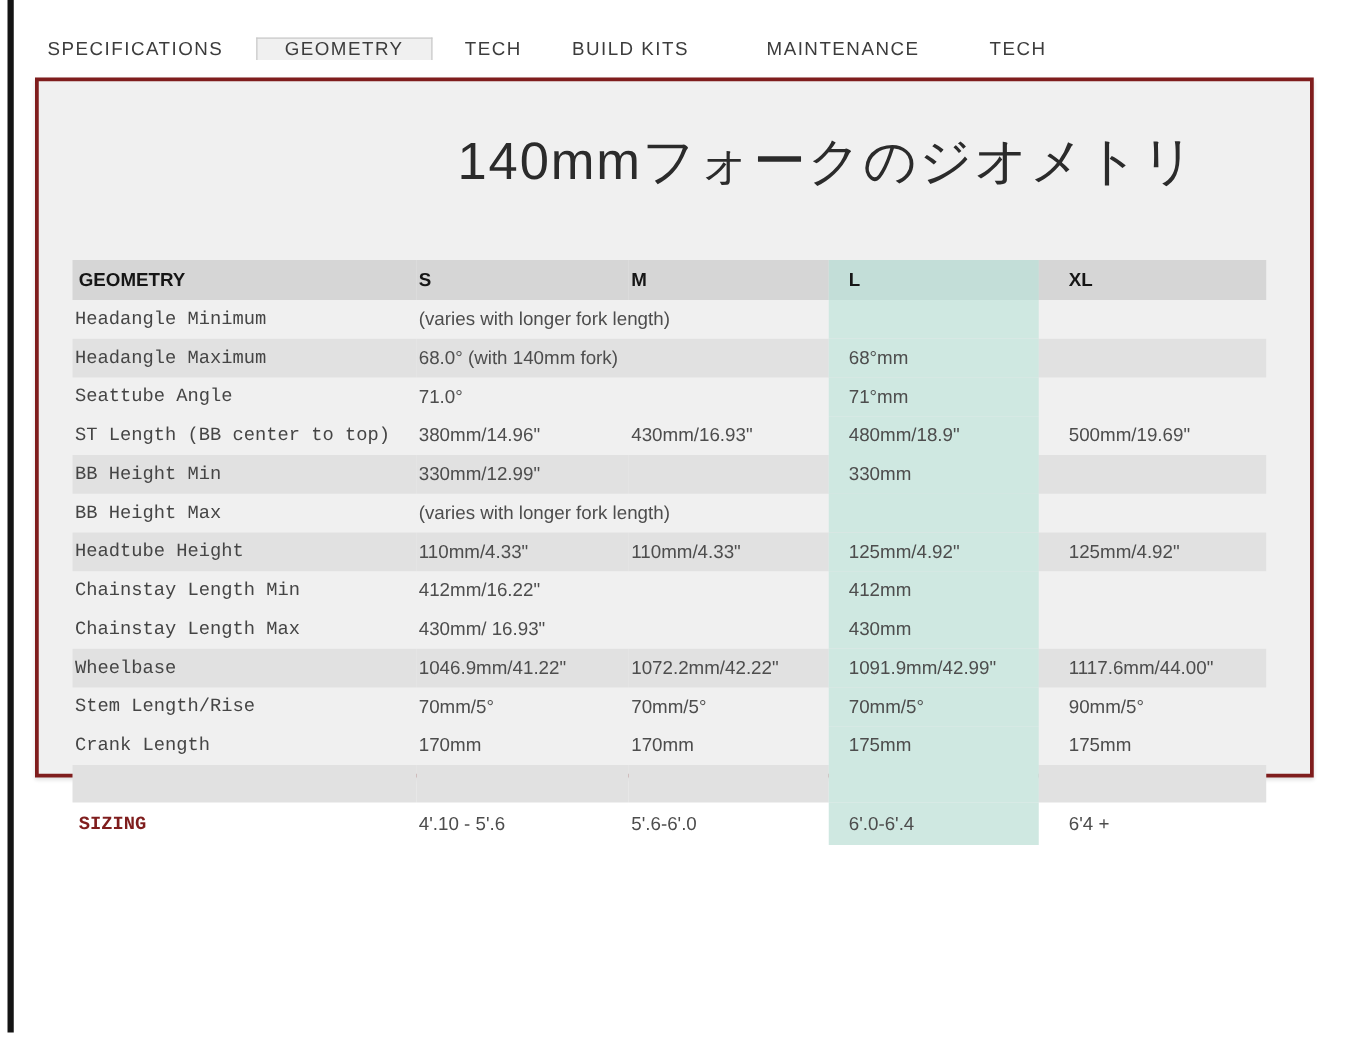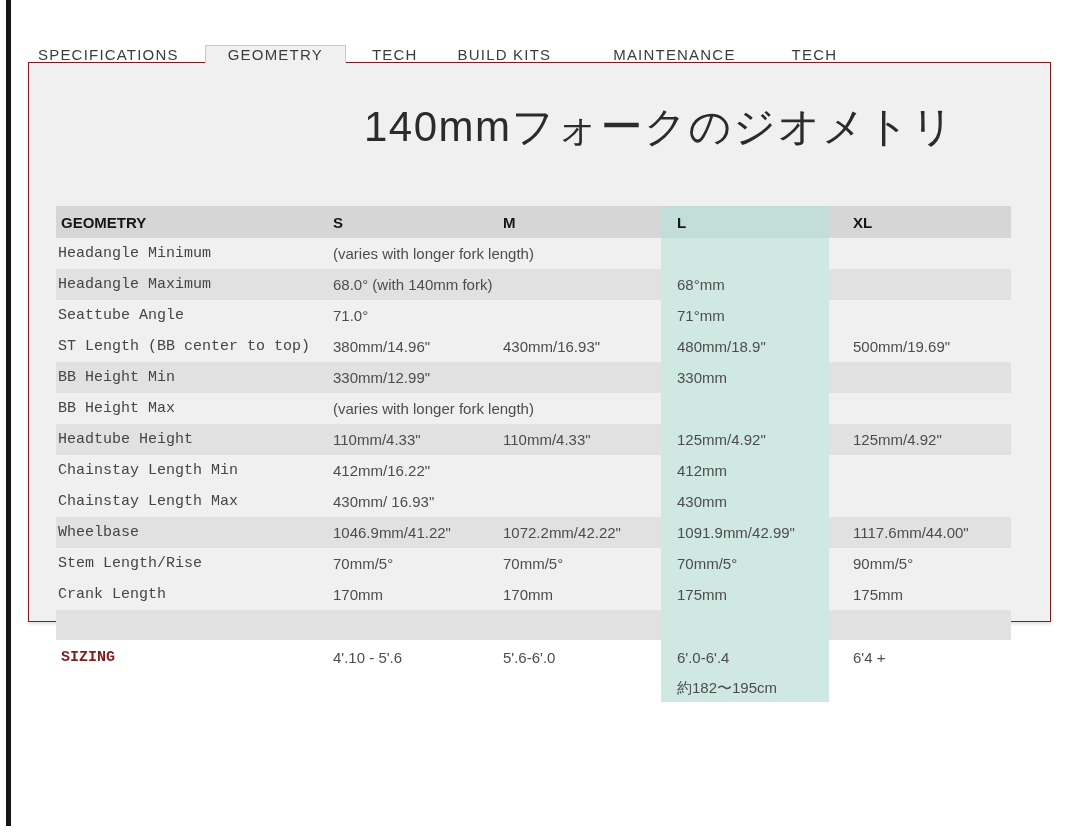--- a/index.html
+++ b/index.html
@@ -14,21 +14,21 @@
   }
   .scan-bar {
     position:absolute; left:6px; top:0;
     width:5px; height:826px;
     background:#141414;
   }
   
   .tabs {
     position:absolute; left:24px; top:15px;
     height:48px;
-    display:flex; align-items:flex-end;
+    display:flex; align-items:center;
     z-index:2;
   }
   .tab {
     display:flex; align-items:center;
     padding:0 14px;
     margin-right:12px;
     font-size:15px;
     letter-spacing:1.2px;
     color:#3c3c3c;
     white-space:nowrap;
@@ -40,21 +40,21 @@
     border-bottom:none;
     padding:0 22px;
   }
   .tab-maintenance-extra { margin-left:22px; }
   .tab-faqs-extra { margin-left:16px; }
   
   .panel {
     position:absolute; left:28px; top:62px;
     width:1023px; height:560px;
     background:var(--panel_bg,#f0f0f0);
-    border:1px solid #7f1d1d;
+    border:3px solid #7f1d1d;
     box-shadow:0 2px 3px rgba(0,0,0,0.12);
     z-index:1;
   }
   .title {
     position:absolute; left:335px; top:36px;
     margin:0;
     font-size:42px; font-weight:400;
     letter-spacing:1.5px;
     color:#2b2b2b;
     white-space:nowrap;
@@ -219,22 +219,15 @@
           <td class="c-l hl"></td>
           <td class="c-xl"></td>
         </tr>
         <tr class="sizing">
           <td class="label bold">SIZING</td>
           <td class="c-s">4'.10 - 5'.6</td>
           <td class="c-m">5'.6-6'.0</td>
           <td class="c-l hl">6'.0-6'.4</td>
           <td class="c-xl">6'4 +</td>
         </tr>
-        <tr class="lastrow">
-          <td class="label"></td>
-          <td class="c-s"></td>
-          <td class="c-m"></td>
-          <td class="c-l hl">約182〜195cm</td>
-          <td class="c-xl"></td>
-        </tr>
       </tbody>
   </table>
 </main>
 
 </body></html>

